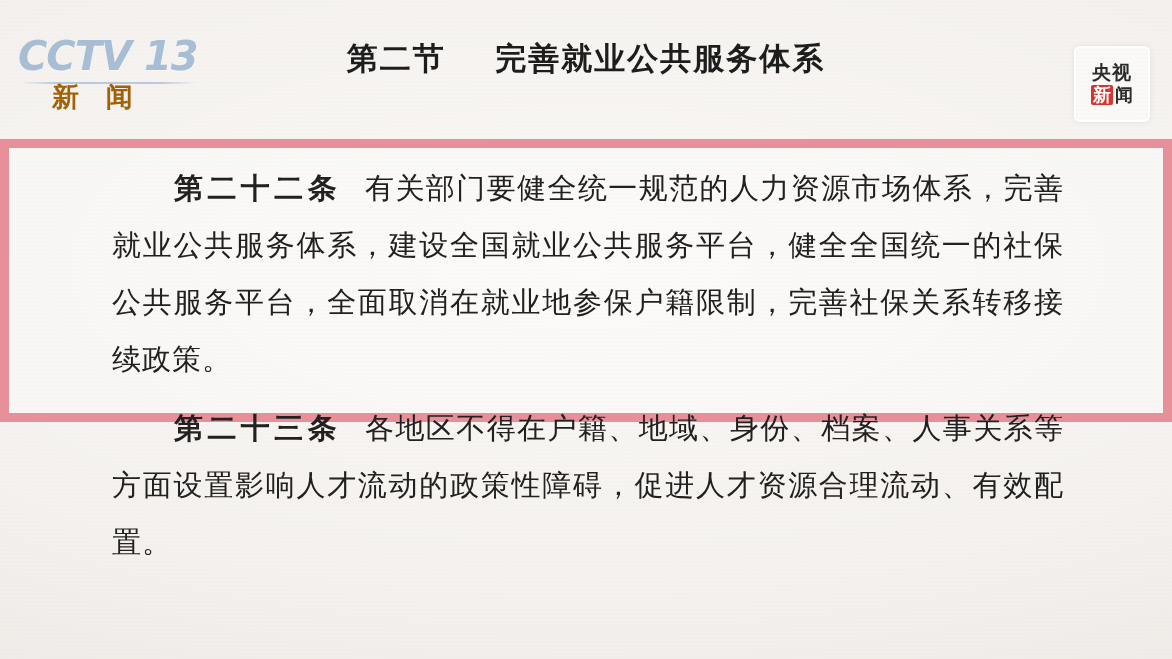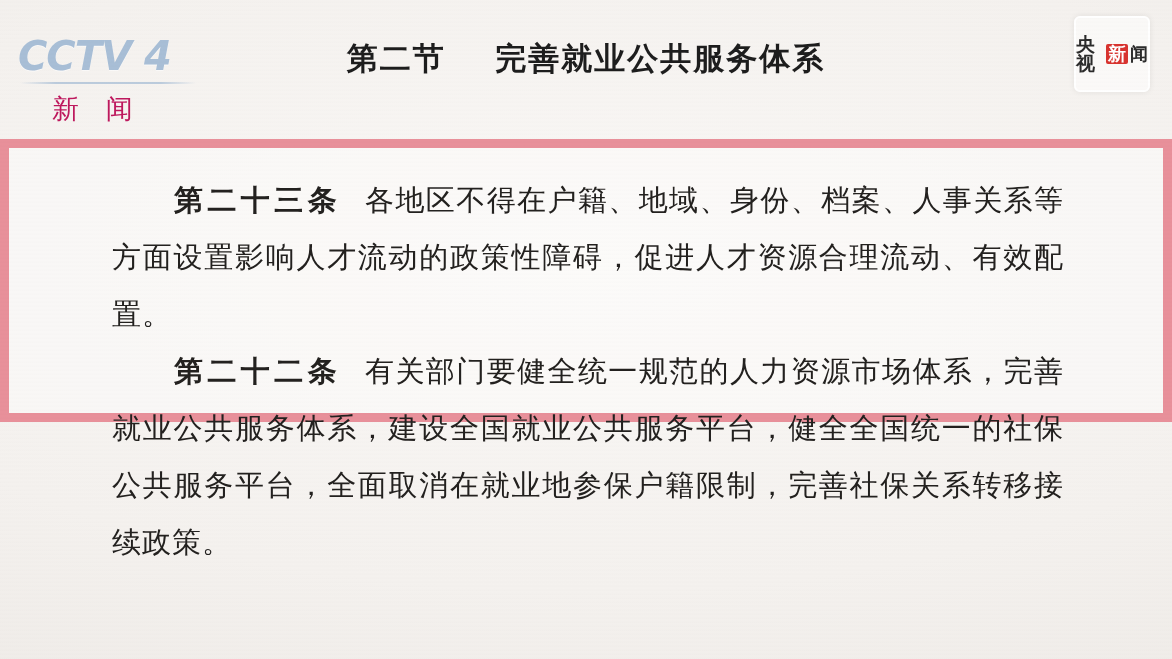--- a/index.html
+++ b/index.html
@@ -38,49 +38,49 @@
     font-style: italic;
     font-weight: bold;
     font-size: 40px;
     letter-spacing: -1px;
     color: #a8bed6;
     line-height: 1;
     text-shadow: 0 1px 0 rgba(255,255,255,.6);
   }
   .cctv-logo .cctv-sub {
     font-size: 27px;
-    font-weight: normal;
-    color: #be185d;
+    font-weight: bold;
+    color: #a16207;
     letter-spacing: 10px;
-    margin-top: 20px;
+    margin-top: 8px;
     margin-left: 34px;
     line-height: 1;
   }
   .cctv-rule {
     position: absolute;
     left: 2px;
     top: 46px;
     width: 176px;
     height: 2px;
     background: linear-gradient(to right, rgba(168,190,214,.0), rgba(168,190,214,.75) 20%, rgba(168,190,214,.75) 80%, rgba(168,190,214,0));
   }
 
   
   .bug {
     position: absolute;
     right: 22px;
-    top: 16px;
+    top: 46px;
     width: 72px;
     height: 72px;
     border: 2px solid #ffffff;
     border-radius: 6px;
     background: rgba(255,255,255,.55);
     box-shadow: 0 0 6px rgba(0,0,0,.08);
     display: flex;
-    flex-direction: row;
+    flex-direction: column;
     align-items: center;
     justify-content: center;
     gap: 3px;
   }
   .bug .bug-top {
     font-family: "DejaVu Sans", sans-serif;
     font-weight: bold;
     font-size: 19px;
     line-height: 1;
     color: #2b2b2b;
@@ -179,21 +179,21 @@
     opacity: .6;
   }
 </style>
 </head>
 <body>
 
 <div id="screen">
   <div class="paper"></div>
 
   <div class="cctv-logo">
-    <div class="cctv-text">CCTV 4</div>
+    <div class="cctv-text">CCTV 13</div>
     <div class="cctv-rule"></div>
     <div class="cctv-sub">新 闻</div>
   </div>
 
   <div class="bug">
     <div class="bug-top">央视</div>
     <div class="bug-bottom">
       <span class="bug-red">新</span>
       <span class="bug-dark">闻</span>
     </div>
@@ -201,22 +201,22 @@
 
   <div class="doc-heading">
     <span>第二节</span>
     <span class="gap"></span>
     <span>完善就业公共服务体系</span>
   </div>
 
   <div class="highlight-box"></div>
 
   <div class="body-area">
+    <div class="para para-1">
+      <span class="art-no">第二十二条</span><span>有关部门要健全统一规范的人力资源市场体系，完善就业公共服务体系，建设全国就业公共服务平台，健全全国统一的社保公共服务平台，全面取消在就业地参保户籍限制，完善社保关系转移接续政策。</span>
+    </div>
     <div class="para para-2">
       <span class="art-no">第二十三条</span><span>各地区不得在户籍、地域、身份、档案、人事关系等方面设置影响人才流动的政策性障碍，促进人才资源合理流动、有效配置。</span>
     </div>
-    <div class="para para-1">
-      <span class="art-no">第二十二条</span><span>有关部门要健全统一规范的人力资源市场体系，完善就业公共服务体系，建设全国就业公共服务平台，健全全国统一的社保公共服务平台，全面取消在就业地参保户籍限制，完善社保关系转移接续政策。</span>
-    </div>
   </div>
 
   <div class="grain"></div>
 </div>
 
 </body></html>

